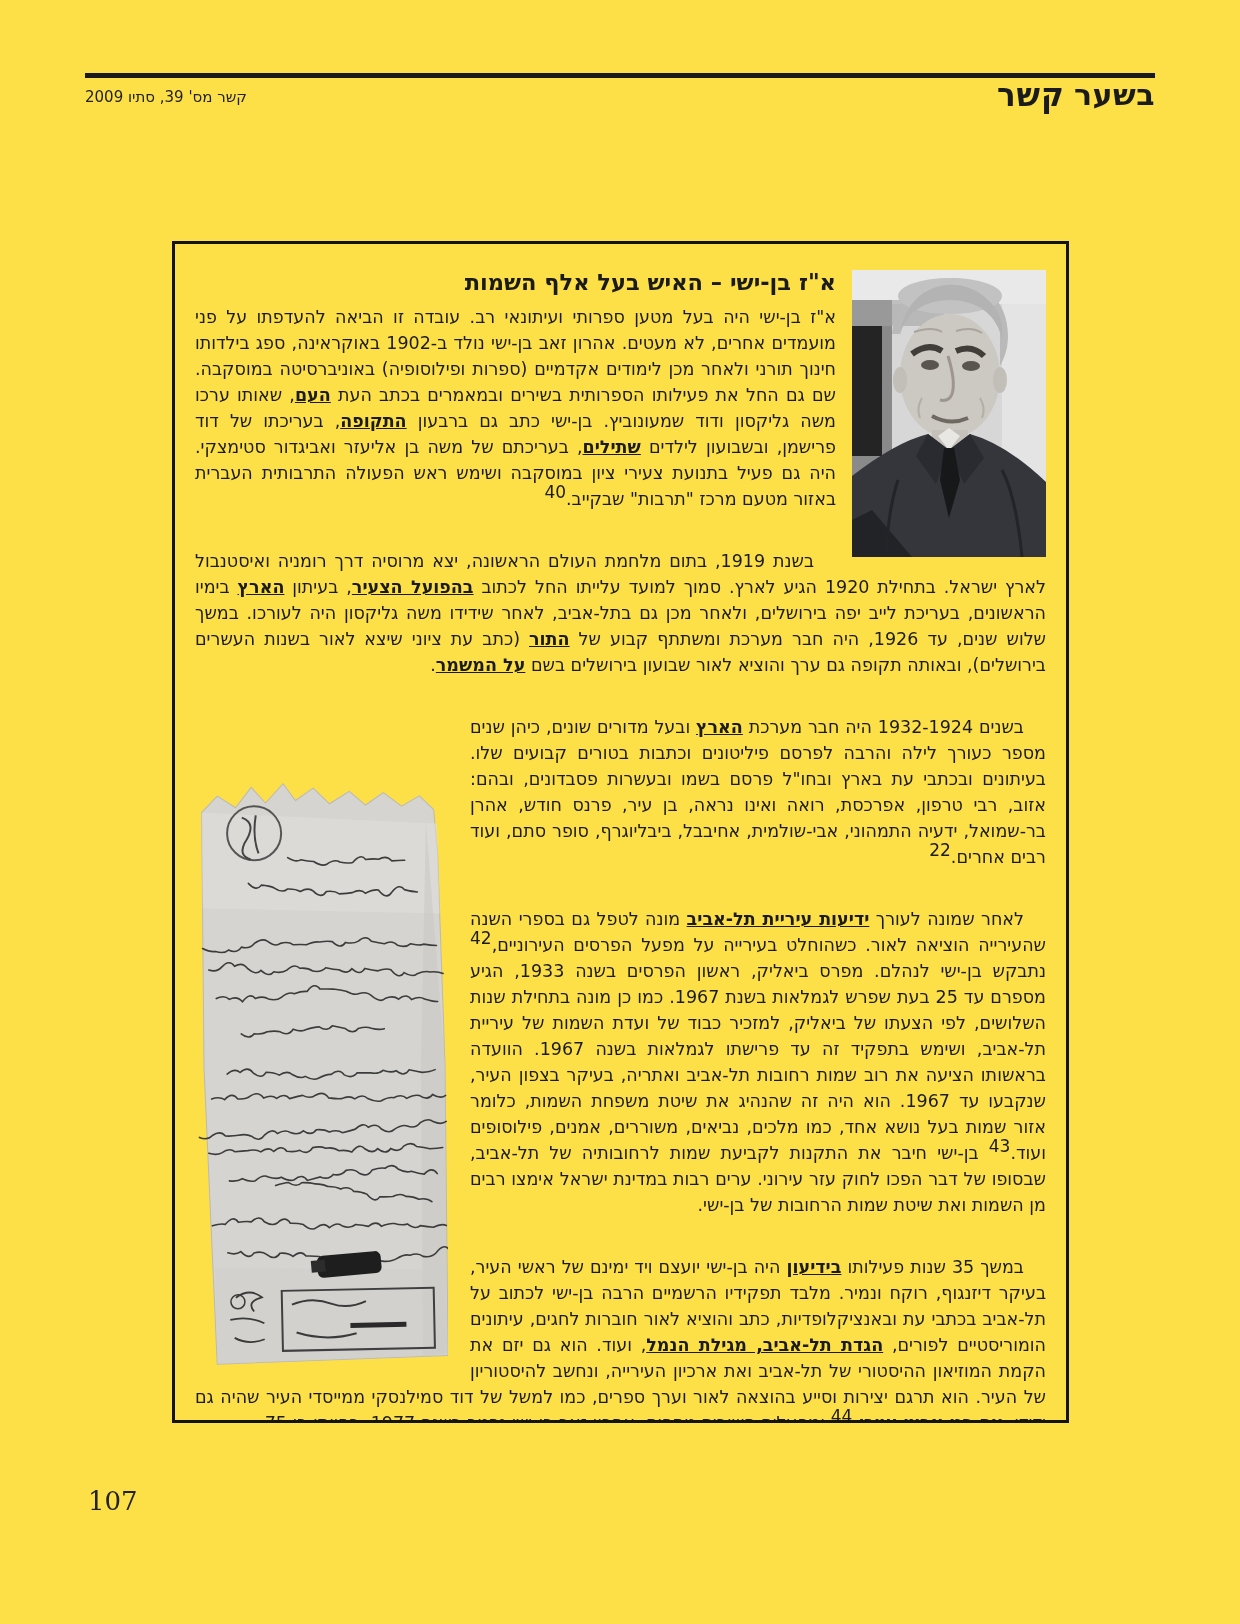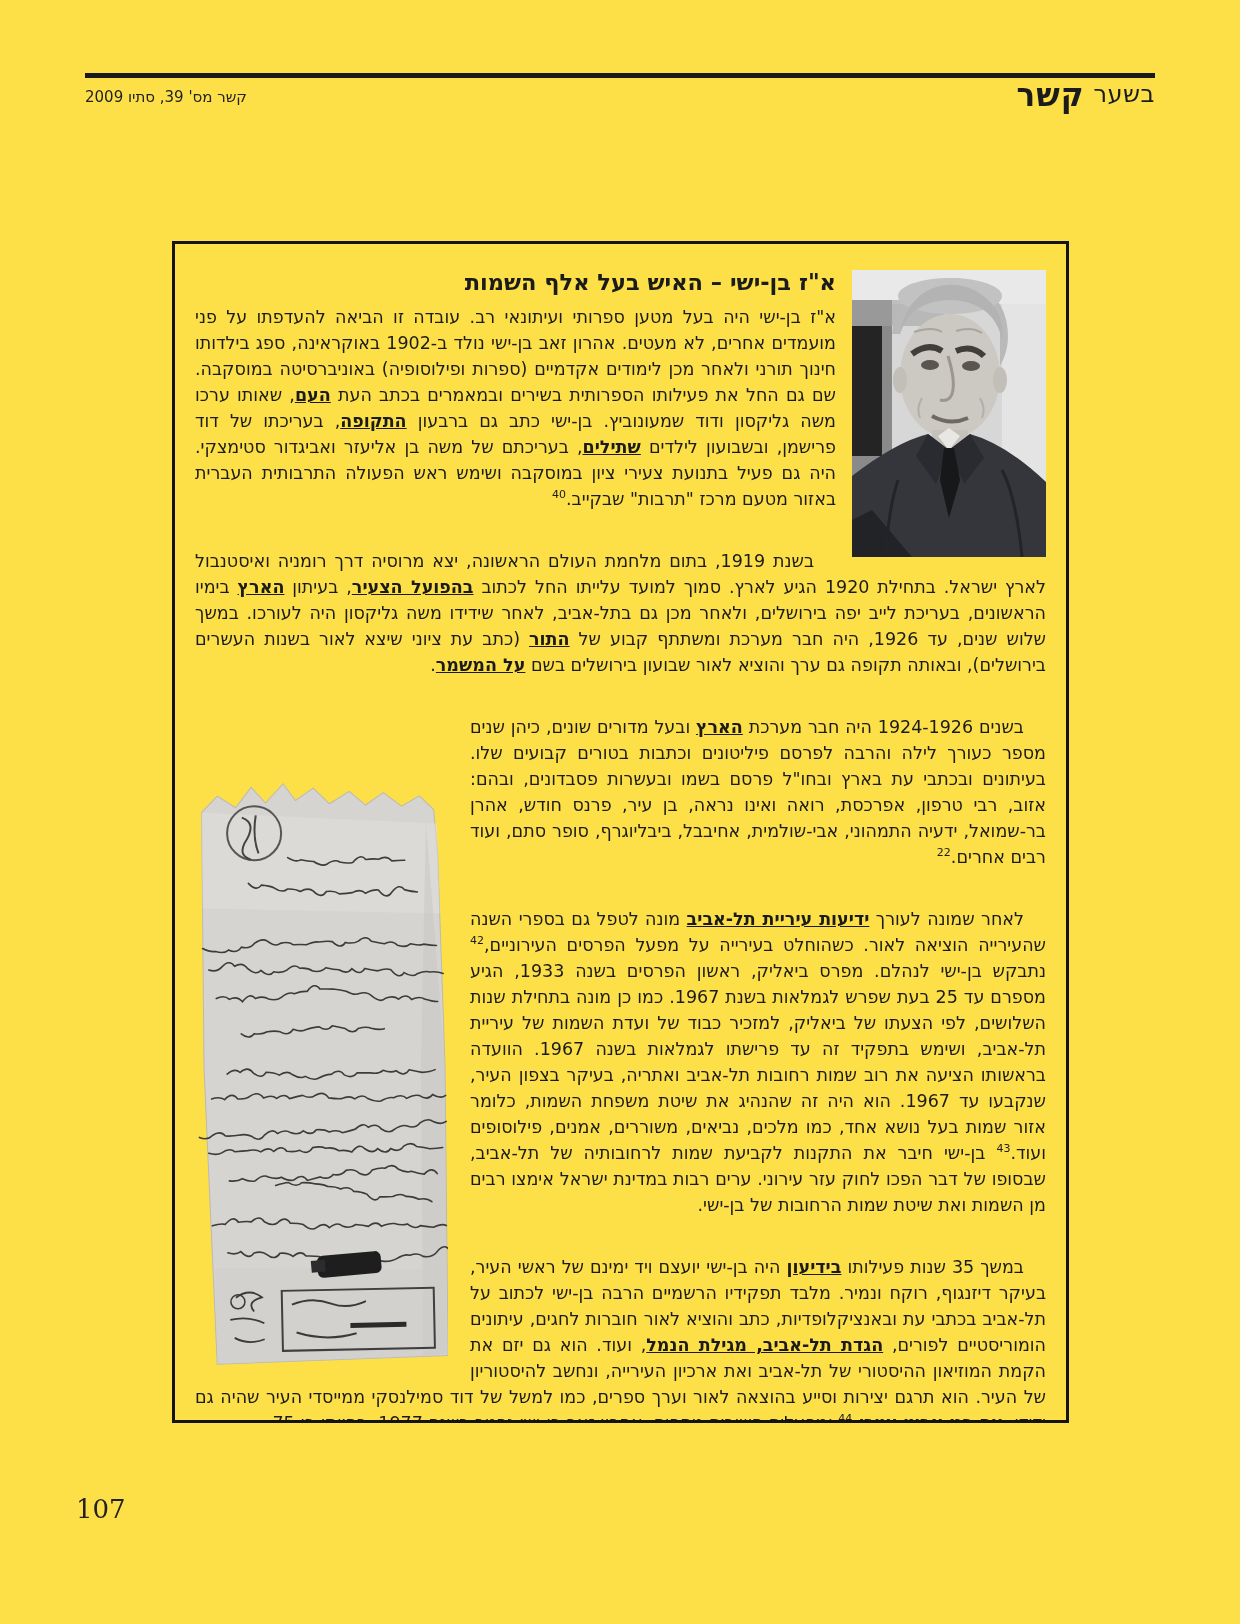--- a/index.html
+++ b/index.html
@@ -3,39 +3,39 @@
 <meta charset="utf-8">
 <style>
   html,body{margin:0;padding:0;background:#ffffff;}
   .page{
     position:relative;width:1240px;height:1624px;background:#fde047;
     font-family:"DejaVu Sans",sans-serif;color:#1b1b1b;overflow:hidden;
   }
   .header-rule{position:absolute;left:85px;top:73px;width:1070px;height:5px;background:#1a1a1a;}
   .issue-line{position:absolute;left:85px;top:88px;font-size:15px;direction:rtl;color:#222;}
   .logo{position:absolute;right:85px;top:76px;direction:rtl;display:flex;align-items:center;gap:9px;}
-  .logo .logo-word{font-size:24px;font-weight:normal;letter-spacing:0.5px;text-align:right;}
+  .logo .logo-word{font-size:30px;font-weight:bold;letter-spacing:0.5px;text-align:right;}
   .logo .logo-mark{font-size:31px;font-weight:900;letter-spacing:1px;transform:scaleY(1.08);}
 
   .article{
     position:absolute;left:172px;top:241px;width:897px;height:1182px;
     border:3px solid #141414;box-sizing:border-box;padding:18px 20px 0 20px;
     direction:rtl;overflow:hidden;
   }
   .photo-fig{float:right;width:194px;height:287px;margin:8px 0 10px 16px;}
   .photo-fig svg{display:block;width:100%;height:100%;}
   .article-title{font-size:22.5px;font-weight:bold;margin:6px 0 8px 0;line-height:1.25;}
   p.para{font-size:17.5px;line-height:26px;text-align:justify;margin:0 0 3px 0;}
   p.para.indent{text-indent:22px;margin-top:36px;}
   p.para b{font-weight:bold;text-decoration:underline;}
-  p.para sup{font-size:11px;vertical-align:super;line-height:0;}
+  p.para sup{font-size:17px;vertical-align:super;line-height:0;}
   .letter-fig{float:left;width:253px;height:600px;margin:52px 22px 8px 0;}
   .letter-fig svg{display:block;width:100%;height:100%;}
 
-  .page-number{position:absolute;left:76px;top:1486px;font-size:26px;font-family:"DejaVu Serif",serif;color:#222;margin-top:8px;}
+  .page-number{position:absolute;left:88px;top:1486px;font-size:26px;font-family:"DejaVu Serif",serif;color:#222;}
 </style>
 </head>
 <body>
 
 <div class="page">
 
   <div class="header-rule"></div>
   <div class="issue-line">קשר מס' 39, סתיו 2009</div>
   <div class="logo">
     <span class="logo-word">בשער</span>
@@ -123,21 +123,21 @@
         </g>
 
         <rect x="82" y="524" width="152" height="60" fill="none" stroke="#3f3f3f" stroke-width="2"></rect>
         <path d="M92,538 q20,-8 40,0 q16,6 34,-2" fill="none" stroke="#3a3a3a" stroke-width="2"></path>
         <path d="M150,560 h56" stroke="#2a2a2a" stroke-width="5"></path>
         <path d="M96,566 q30,10 60,2" fill="none" stroke="#3a3a3a" stroke-width="2"></path>
         <path d="M36,530 q14,-10 26,0 q-16,4 -8,14 M30,552 q18,-4 34,4 M34,570 q14,8 30,2" fill="none" stroke="#3a3a3a" stroke-width="1.8"></path>
         <circle cx="38" cy="534" r="7" fill="none" stroke="#3a3a3a" stroke-width="1.5"></circle>
       </g>
     </svg>
-  </span><span>בשנים 1924-1926 היה חבר מערכת </span><b>הארץ</b><span> ובעל מדורים שונים, כיהן שנים מספר כעורך לילה והרבה לפרסם פיליטונים וכתבות בטורים קבועים שלו. בעיתונים ובכתבי עת בארץ ובחו"ל פרסם בשמו ובעשרות פסבדונים, ובהם: אזוב, רבי טרפון, אפרכסת, רואה ואינו נראה, בן עיר, פרנס חודש, אהרן בר-שמואל, ידעיה התמהוני, אבי-שולמית, אחיבבל, ביבליוגרף, סופר סתם, ועוד רבים אחרים.</span><sup>22</sup></p>
+  </span><span>בשנים 1932-1924 היה חבר מערכת </span><b>הארץ</b><span> ובעל מדורים שונים, כיהן שנים מספר כעורך לילה והרבה לפרסם פיליטונים וכתבות בטורים קבועים שלו. בעיתונים ובכתבי עת בארץ ובחו"ל פרסם בשמו ובעשרות פסבדונים, ובהם: אזוב, רבי טרפון, אפרכסת, רואה ואינו נראה, בן עיר, פרנס חודש, אהרן בר-שמואל, ידעיה התמהוני, אבי-שולמית, אחיבבל, ביבליוגרף, סופר סתם, ועוד רבים אחרים.</span><sup>22</sup></p>
         <p class="para indent"><span>לאחר שמונה לעורך </span><b>ידיעות עיריית תל-אביב</b><span> מונה לטפל גם בספרי השנה שהעירייה הוציאה לאור. כשהוחלט בעירייה על מפעל הפרסים העירוניים,</span><sup>42</sup><span> נתבקש בן-ישי לנהלם. מפרס ביאליק, ראשון הפרסים בשנה 1933, הגיע מספרם עד 25 בעת שפרש לגמלאות בשנת 1967. כמו כן מונה בתחילת שנות השלושים, לפי הצעתו של ביאליק, למזכיר כבוד של ועדת השמות של עיריית תל-אביב, ושימש בתפקיד זה עד פרישתו לגמלאות בשנה 1967. הוועדה בראשותו הציעה את רוב שמות רחובות תל-אביב ואתריה, בעיקר בצפון העיר, שנקבעו עד 1967. הוא היה זה שהנהיג את שיטת משפחת השמות, כלומר אזור שמות בעל נושא אחד, כמו מלכים, נביאים, משוררים, אמנים, פילוסופים ועוד.</span><sup>43</sup><span> בן-ישי חיבר את התקנות לקביעת שמות לרחובותיה של תל-אביב, שבסופו של דבר הפכו לחוק עזר עירוני. ערים רבות במדינת ישראל אימצו רבים מן השמות ואת שיטת שמות הרחובות של בן-ישי.</span></p>
         <p class="para indent"><span>במשך 35 שנות פעילותו </span><b>בידיעון</b><span> היה בן-ישי יועצם ויד ימינם של ראשי העיר, בעיקר דיזנגוף, רוקח ונמיר. מלבד תפקידיו הרשמיים הרבה בן-ישי לכתוב על תל-אביב בכתבי עת ובאנציקלופדיות, כתב והוציא לאור חוברות לחגים, עיתונים הומוריסטיים לפורים, </span><b>הגדת תל-אביב, מגילת הנמל</b><span>, ועוד. הוא גם יזם את הקמת המוזיאון ההיסטורי של תל-אביב ואת ארכיון העירייה, ונחשב להיסטוריון של העיר. הוא תרגם יצירות וסייע בהוצאה לאור וערך ספרים, כמו למשל של דוד סמילנסקי ממייסדי העיר שהיה גם ידידו, </span><b>עם בני ארצי ועירי,</b><sup>44</sup><span> ומפעלים חשובים נוספים. אהרון זאב בן-ישי נפטר בשנה 1977, בהיותו בן 75.</span></p>
       </div>
 
   </div>
 
   <div class="page-number">107</div>
 
 </div>
 

